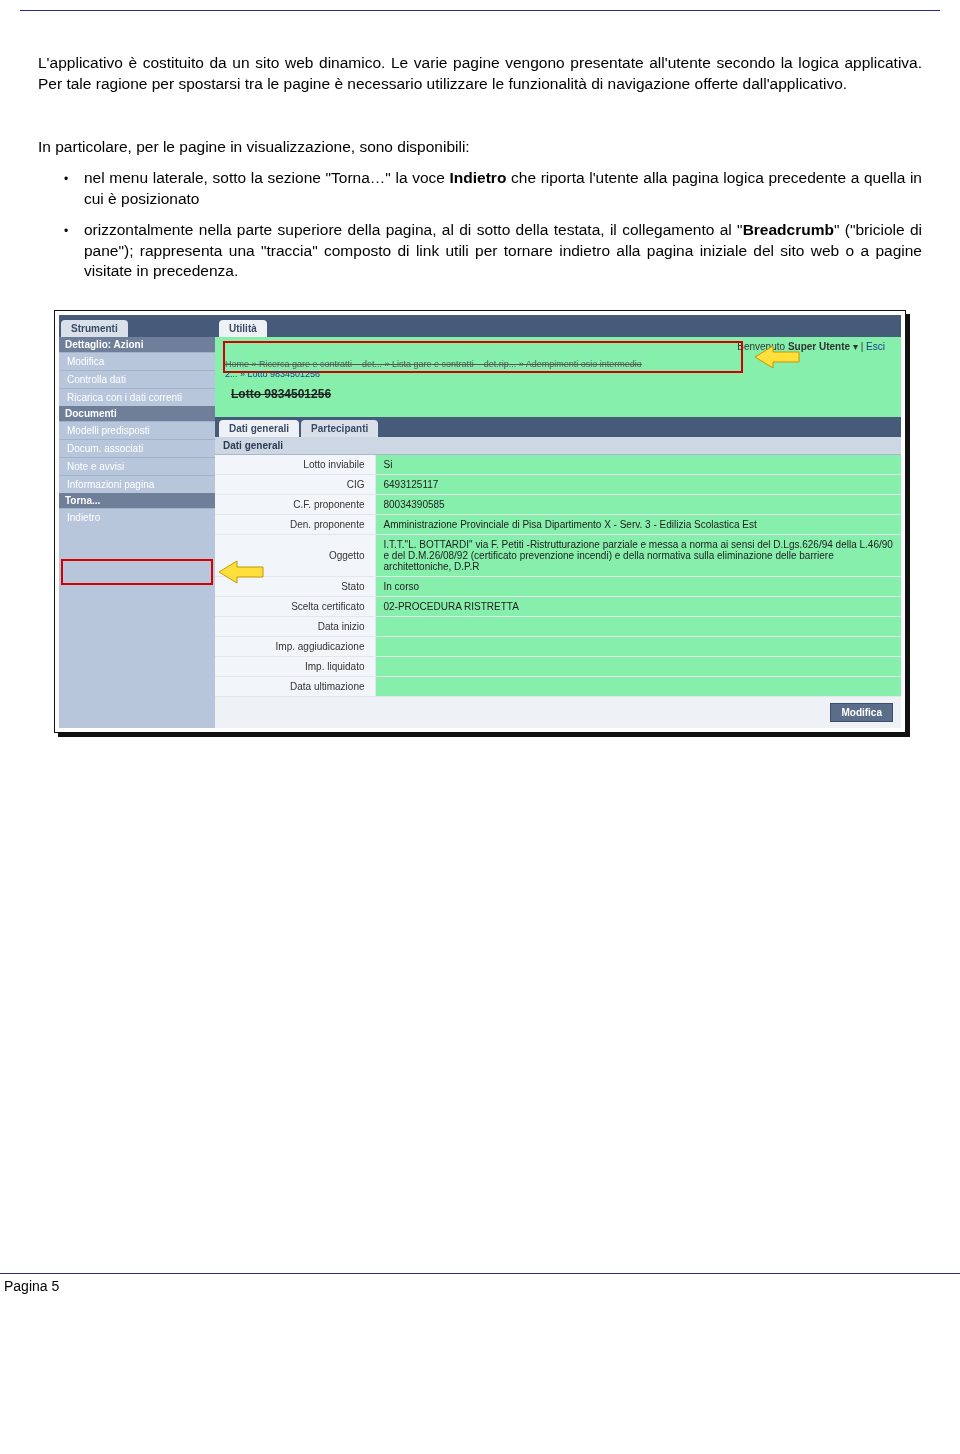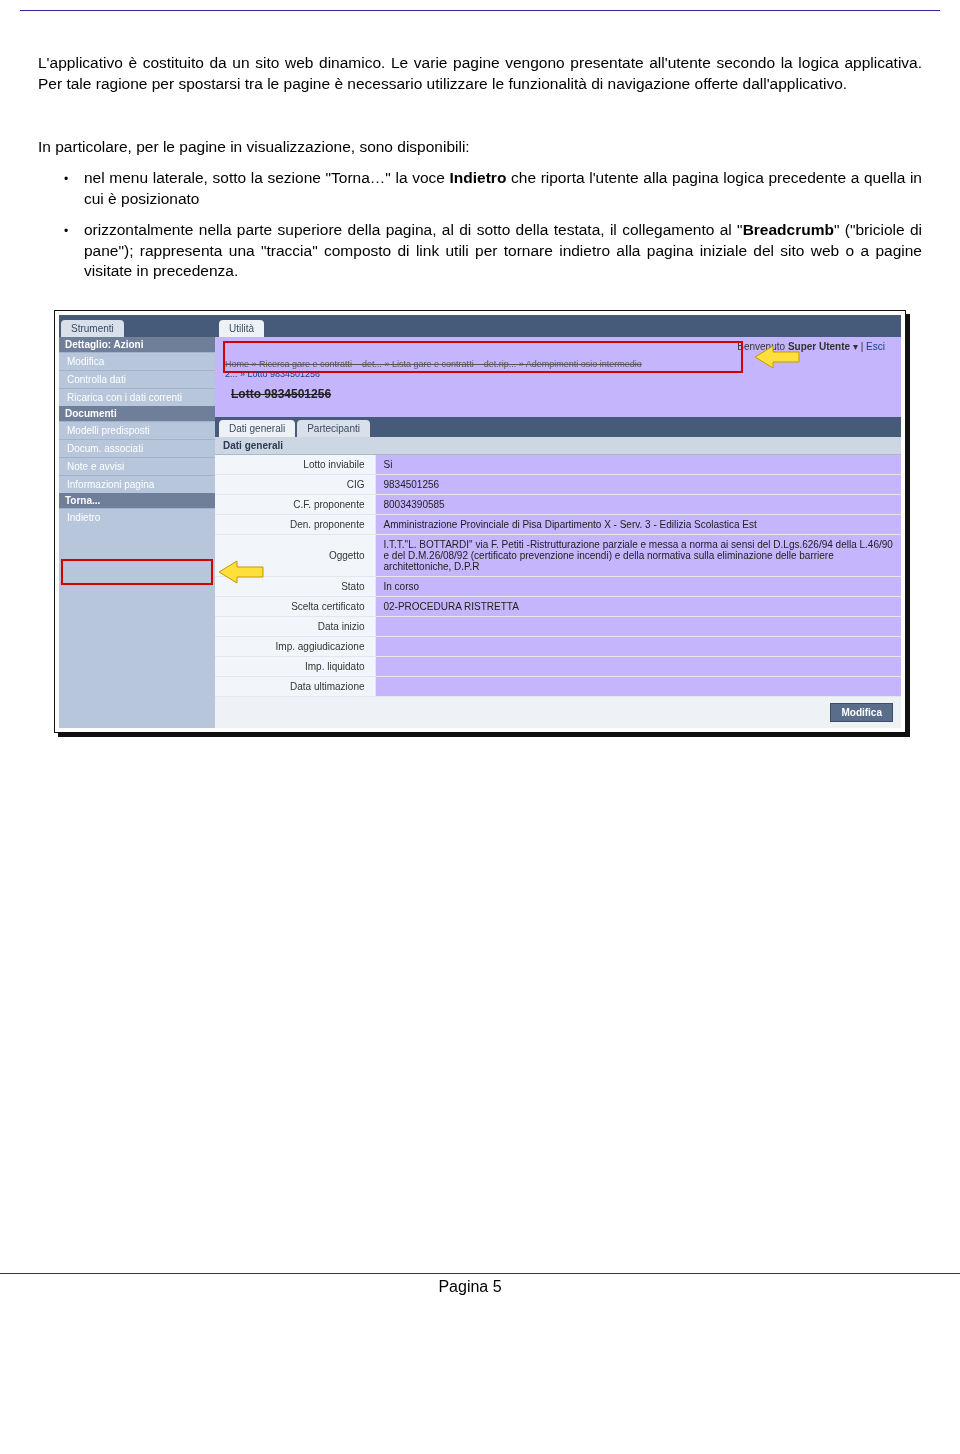--- a/index.html
+++ b/index.html
@@ -51,36 +51,36 @@
     padding: 2px 6px;
     font-size: 10px;
     font-weight: bold;
   }
   .sidebar .item {
     padding: 3px 8px;
     font-size: 10px;
     color: #fff;
     border-top: 1px solid #a3b2c8;
   }
-  .main { flex: 1; background: #c4b5fd; }
+  .main { flex: 1; background: #86efac; }
   .tabs-row {
     background: #465b7a;
     height: 22px;
     display: flex;
     align-items: flex-end;
     padding-left: 4px;
     gap: 2px;
   }
   .tab {
     background: #d9e0ea;
     color: #3a4a63;
     font-size: 10px;
     padding: 3px 10px;
     border-radius: 4px 4px 0 0;
-    font-weight: normal;
+    font-weight: bold;
   }
   .tab.active { background: #eef2f7; }
   .userbar {
     text-align: right;
     font-size: 10px;
     padding: 4px 16px;
     color: #333;
   }
   .userbar a { color: #1a3e8a; text-decoration: none; }
   .breadcrumb-box {
@@ -140,22 +140,22 @@
     position: absolute;
     width: 46px; height: 26px;
   }
   .arrow-callout svg { width: 100%; height: 100%; }
 
   
   .footer {
     margin-top: 540px;
     border-top: 1px solid #2a2a9a;
     padding: 4px 24px 10px 4px;
-    text-align: center;
-    font-size: 16px;
+    text-align: left;
+    font-size: 14px;
   }
 </style>
 </head>
 <body>
 
 <hr class="top-rule">
 
 <div class="content">
 
 
@@ -230,21 +230,21 @@
         <div class="section-head">Dati generali</div>
 
         <table class="details">
           <tbody>
             <tr>
                 <td class="label">Lotto inviabile</td>
                 <td class="value">Si</td>
               </tr>
             <tr>
                 <td class="label">CIG</td>
-                <td class="value">9834501256</td>
+                <td class="value">6493125117</td>
               </tr>
             <tr>
                 <td class="label">C.F. proponente</td>
                 <td class="value">80034390585</td>
               </tr>
             <tr>
                 <td class="label">Den. proponente</td>
                 <td class="value">Amministrazione Provinciale di Pisa Dipartimento X - Serv. 3 - Edilizia Scolastica Est</td>
               </tr>
             <tr>

